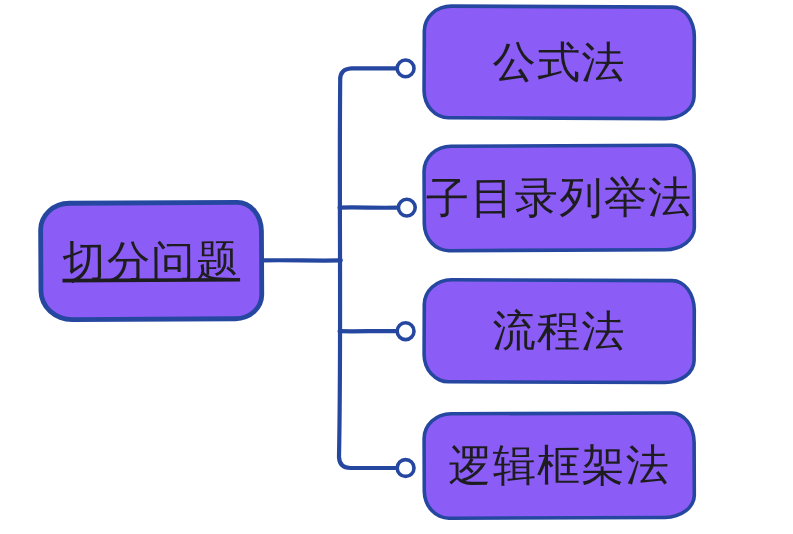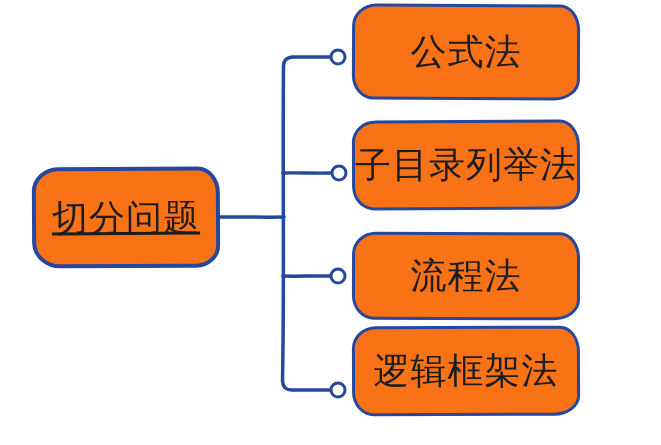--- a/index.html
+++ b/index.html
@@ -18,21 +18,21 @@
   .connectors {
     position: absolute;
     left: 0;
     top: 0;
     width: 661px;
     height: 445px;
   }
   .node {
     position: absolute;
     box-sizing: border-box;
-    background: #f97316;
+    background: #8b5cf6;
     border: 3px solid #2547a0;
     display: flex;
     align-items: center;
     justify-content: center;
     color: #1d1d1f;
     font-size: 36px;
     line-height: 1;
     letter-spacing: 1px;
     white-space: nowrap;
     cursor: default;
@@ -48,21 +48,21 @@
     text-decoration: underline;
   }
   .node-child {
     left: 352px;
     width: 228px;
     border-radius: 24px 20px 26px 22px / 22px 26px 20px 24px;
   }
   .node-child-0 { top: 4px;   height: 96px; transform: rotate(0.25deg); }
   .node-child-1 { top: 120px; height: 90px; transform: rotate(-0.25deg); }
   .node-child-2 { top: 232px; height: 88px; transform: rotate(0.2deg); }
-  .node-child-3 { top: 326px; height: 90px; transform: rotate(-0.2deg); text-align: right; }
+  .node-child-3 { top: 343px; height: 90px; transform: rotate(-0.2deg); text-align: right; }
   .node-label {
     pointer-events: none;
   }
 </style>
 </head>
 <body>
 
 <div class="canvas">
 
   <svg class="connectors" viewBox="0 0 661 445">

